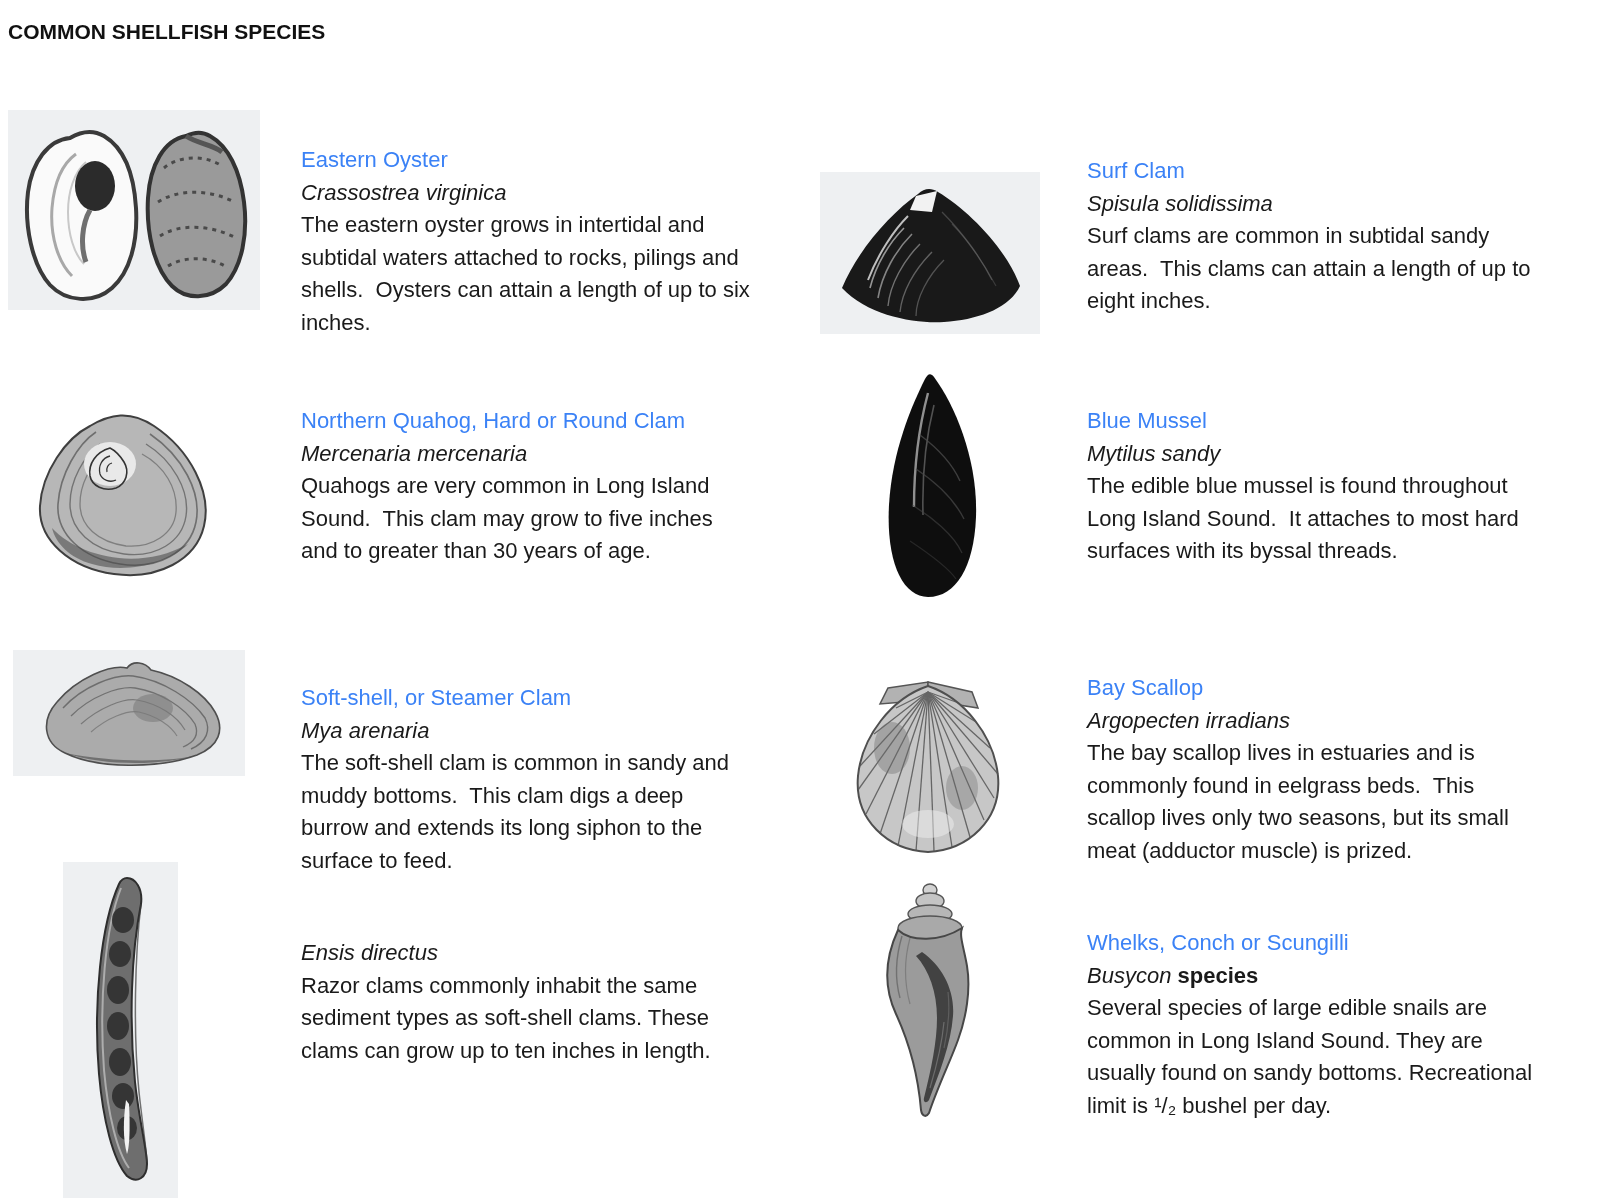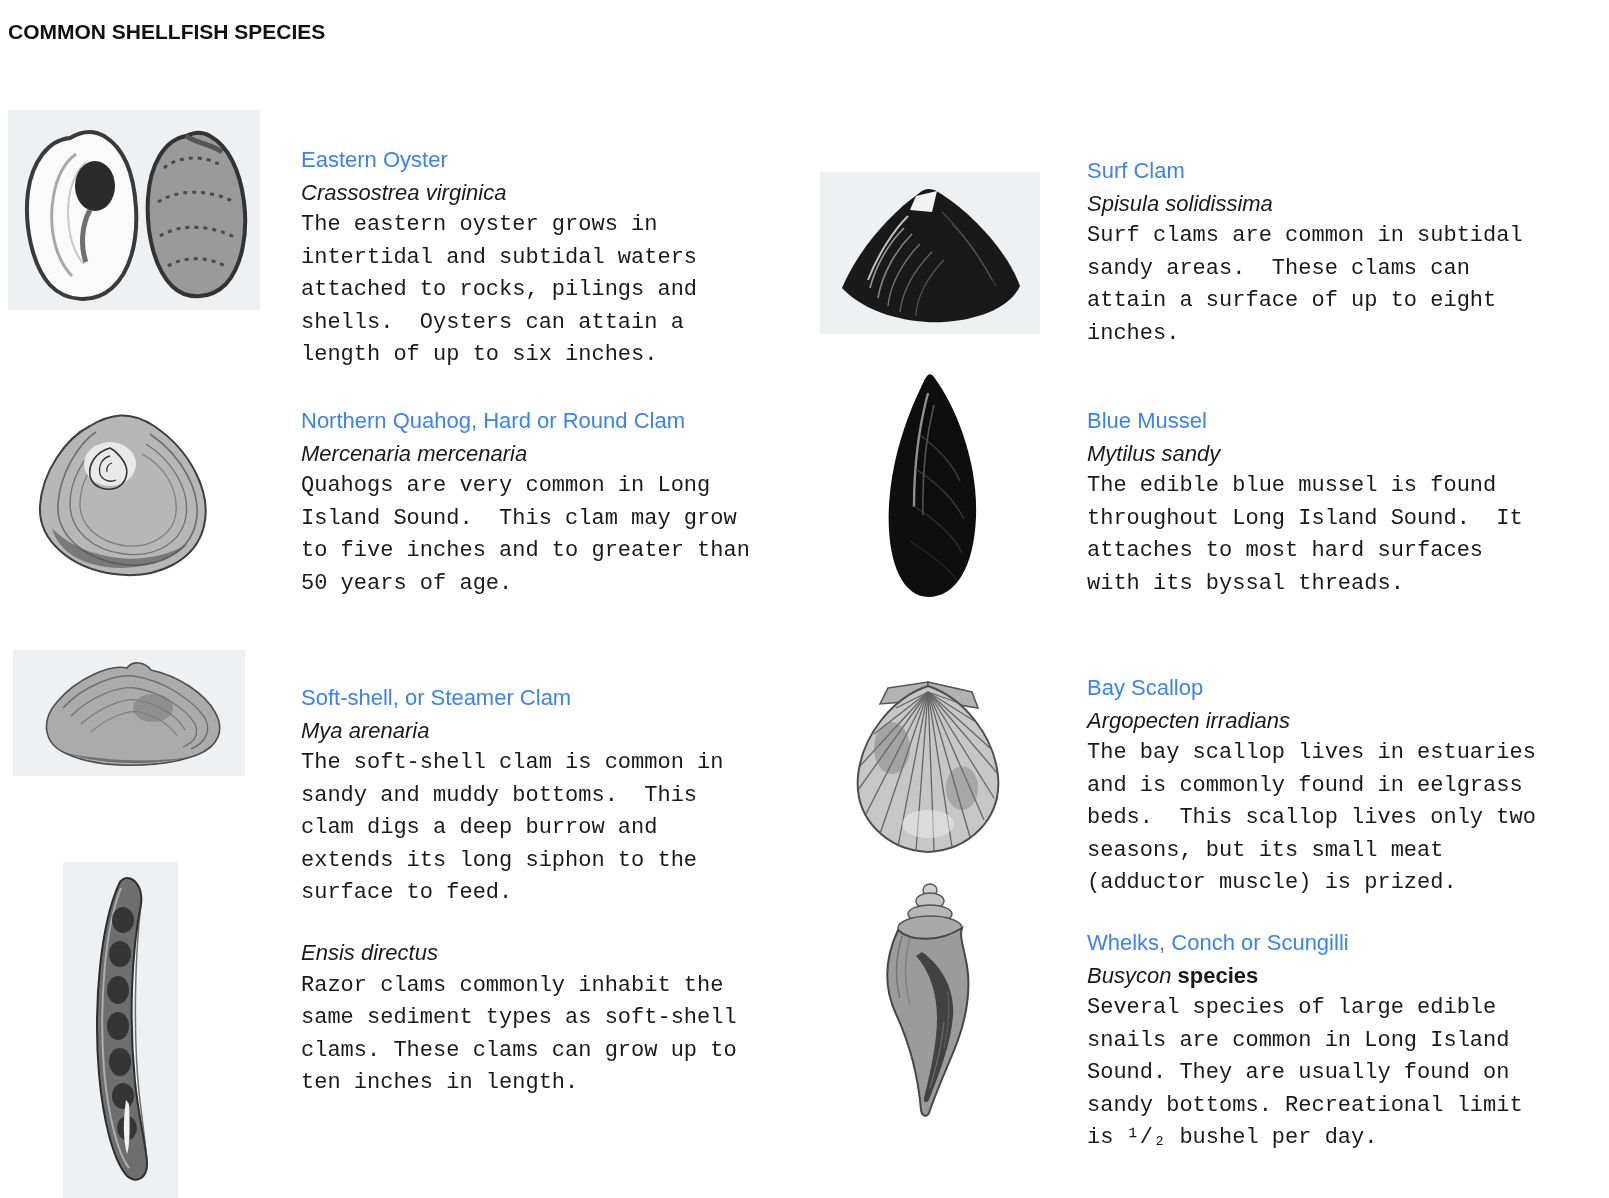--- a/index.html
+++ b/index.html
@@ -20,21 +20,21 @@
     display:flex; align-items:center; justify-content:center;
   }
   .boxed { background:#eef0f2; }
   .txt {
     position:absolute;
     font-size:22px; line-height:32.5px; color:#1a1a1a;
   }
   .txt h2 { font-size:22px; line-height:32.5px; font-weight:normal; color:#3b82f6; }
   .sci em { font-style:italic;text-align:right; }
   .sci span { font-style:normal;font-weight:bold; }
-  .desc { white-space:pre-wrap;font-family:Liberation Mono, monospace; }
+  .desc { white-space:pre-wrap; }
 
   
   .fig-oyster    { left:8px;   top:110px; width:252px; height:200px; }
   .fig-surfclam  { left:820px; top:172px; width:220px; height:162px; }
   .fig-quahog    { left:18px;  top:388px; width:205px; height:210px; }
   .fig-mussel    { left:862px; top:365px; width:145px; height:242px; }
   .fig-softshell { left:13px;  top:650px; width:232px; height:126px; }
   .fig-scallop   { left:832px; top:648px; width:186px; height:212px; }
   .fig-razor     { left:63px;  top:862px; width:115px; height:336px; }
   .fig-whelk     { left:852px; top:872px; width:155px; height:252px; }
@@ -190,27 +190,27 @@
 
 <section class="txt txt-oyster">
   <h2>Eastern Oyster</h2>
   <p class="sci"><em>Crassostrea virginica</em><span></span></p>
   <p class="desc">The eastern oyster grows in intertidal and subtidal waters attached to rocks, pilings and shells.  Oysters can attain a length of up to six inches.</p>
 </section>
 
 <section class="txt txt-surfclam">
   <h2>Surf Clam</h2>
   <p class="sci"><em>Spisula solidissima</em><span></span></p>
-  <p class="desc">Surf clams are common in subtidal sandy areas.  These clams can attain a surface of up to eight inches.</p>
+  <p class="desc">Surf clams are common in subtidal sandy areas.  This clams can attain a length of up to eight inches.</p>
 </section>
 
 <section class="txt txt-quahog">
   <h2>Northern Quahog, Hard or Round Clam</h2>
   <p class="sci"><em>Mercenaria mercenaria</em><span></span></p>
-  <p class="desc">Quahogs are very common in Long Island Sound.  This clam may grow to five inches and to greater than 50 years of age.</p>
+  <p class="desc">Quahogs are very common in Long Island Sound.  This clam may grow to five inches and to greater than 30 years of age.</p>
 </section>
 
 <section class="txt txt-mussel">
   <h2>Blue Mussel</h2>
   <p class="sci"><em>Mytilus sandy</em><span></span></p>
   <p class="desc">The edible blue mussel is found throughout Long Island Sound.  It attaches to most hard surfaces with its byssal threads.</p>
 </section>
 
 <section class="txt txt-softshell">
   <h2>Soft-shell, or Steamer Clam</h2>

